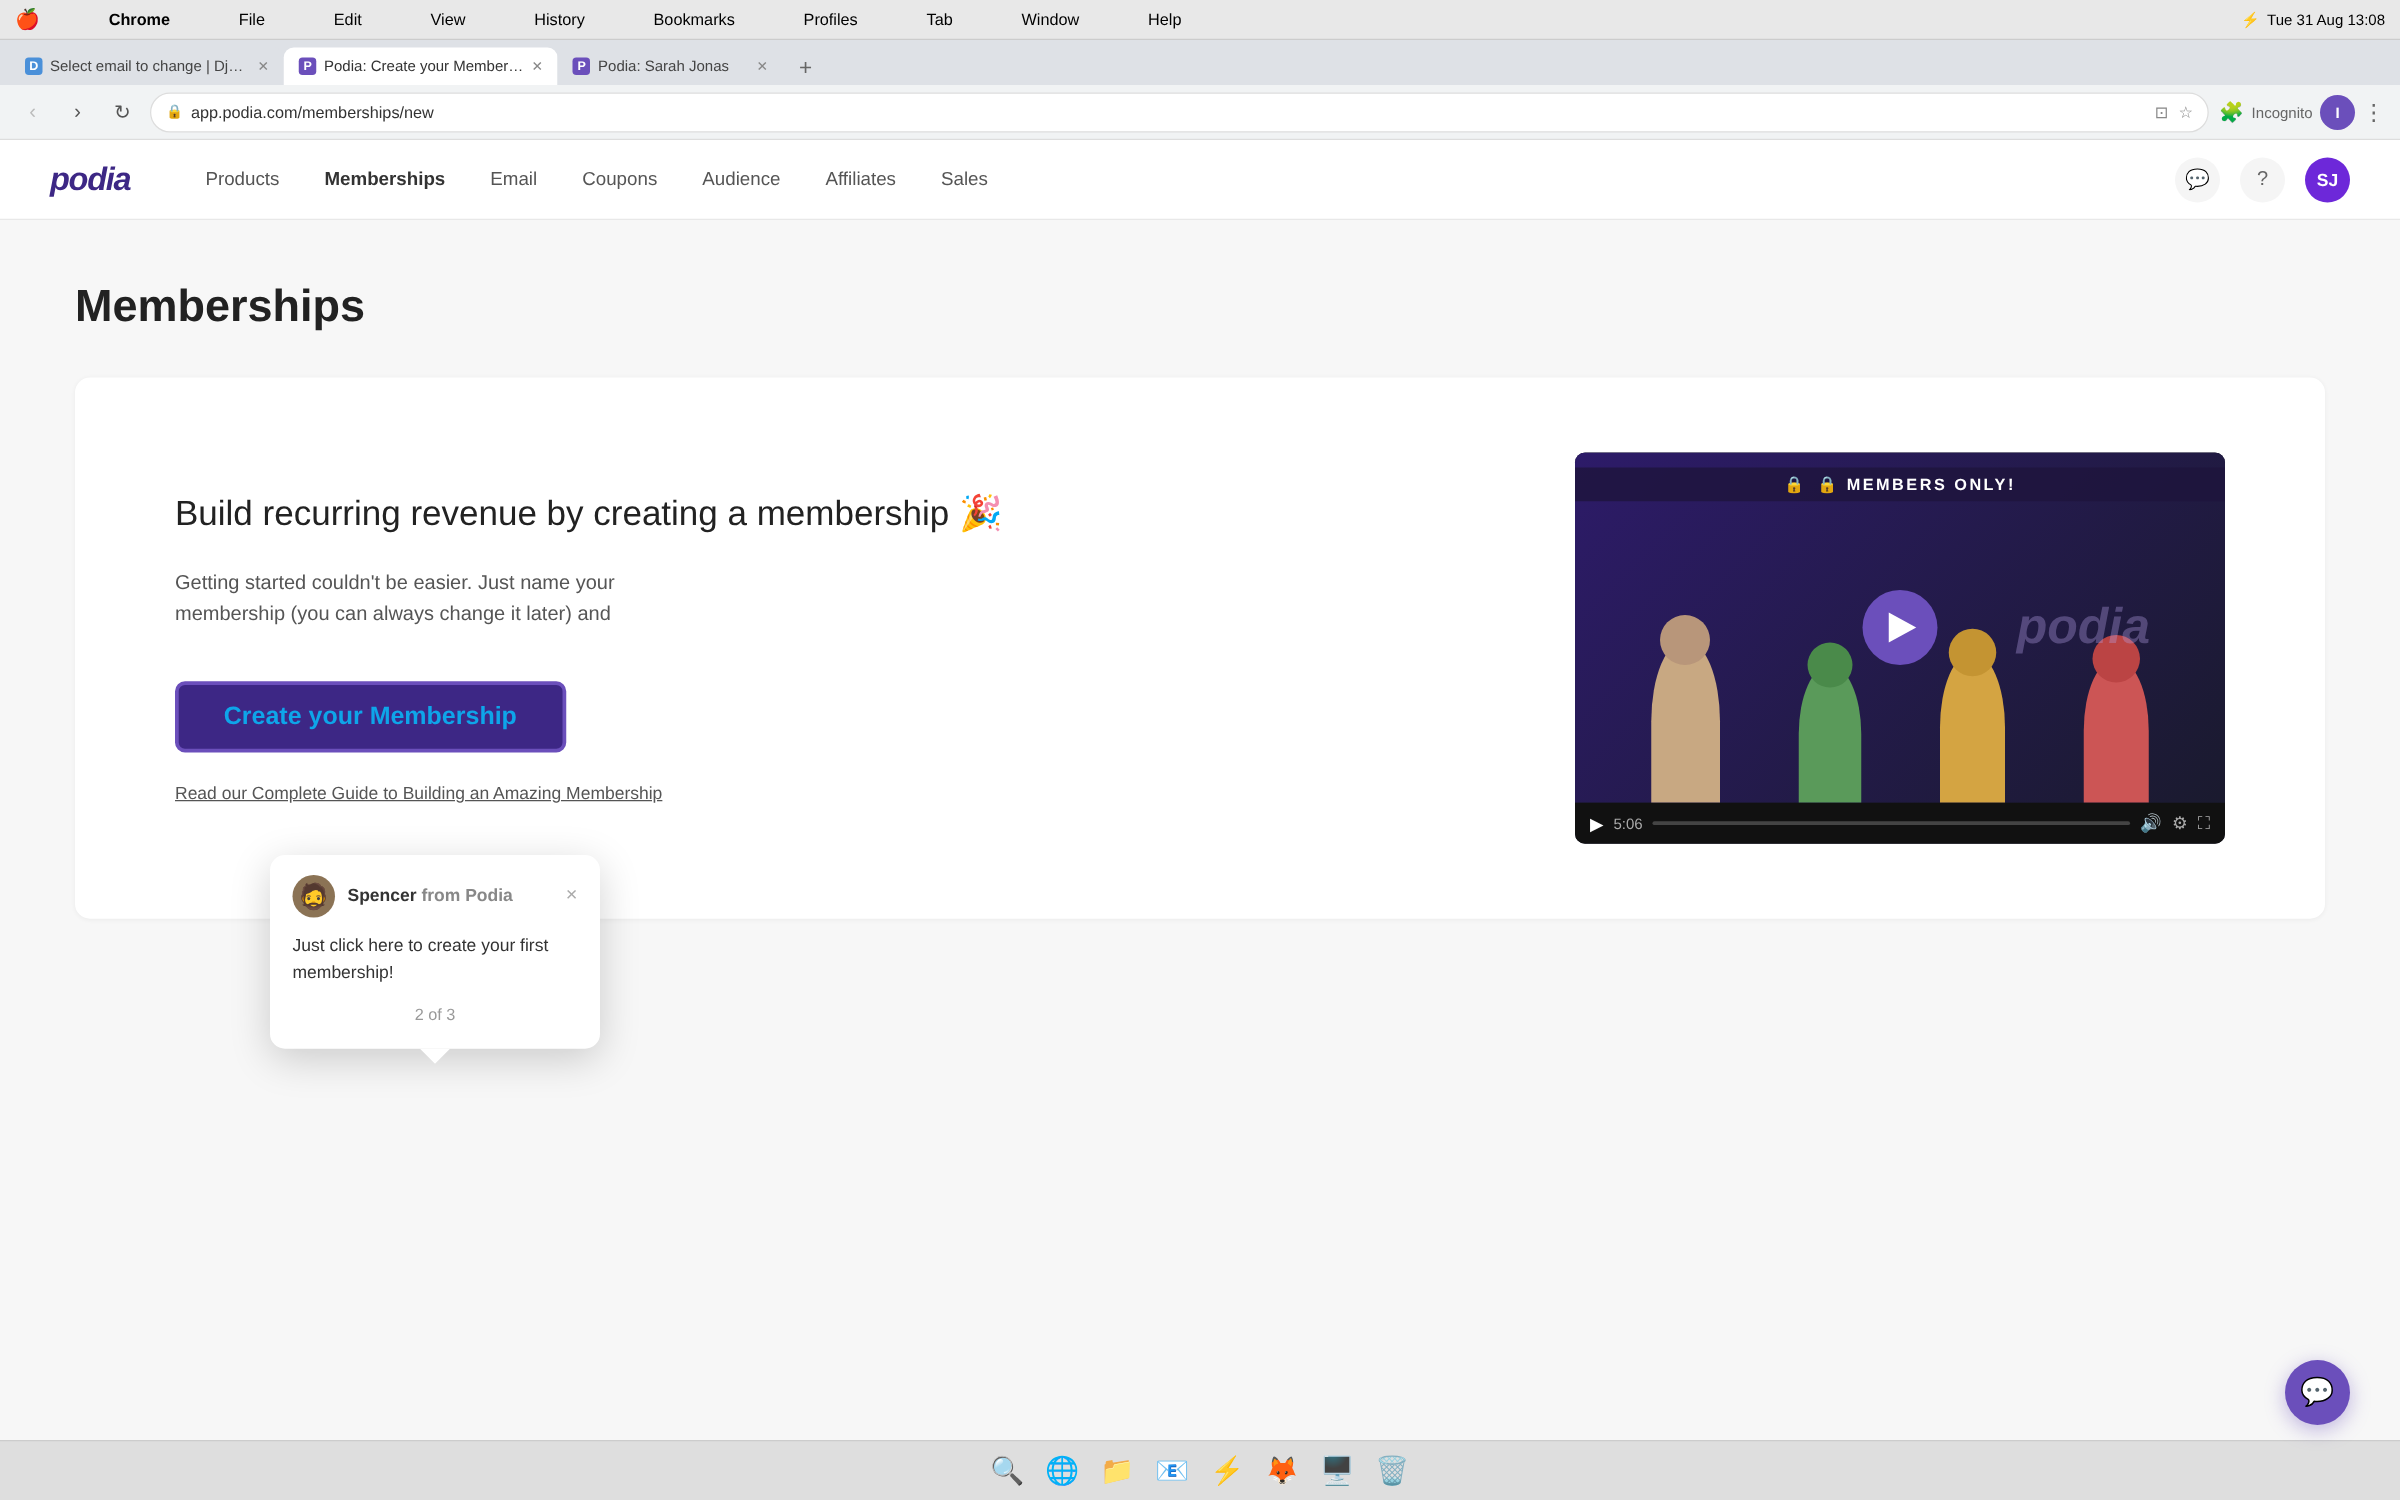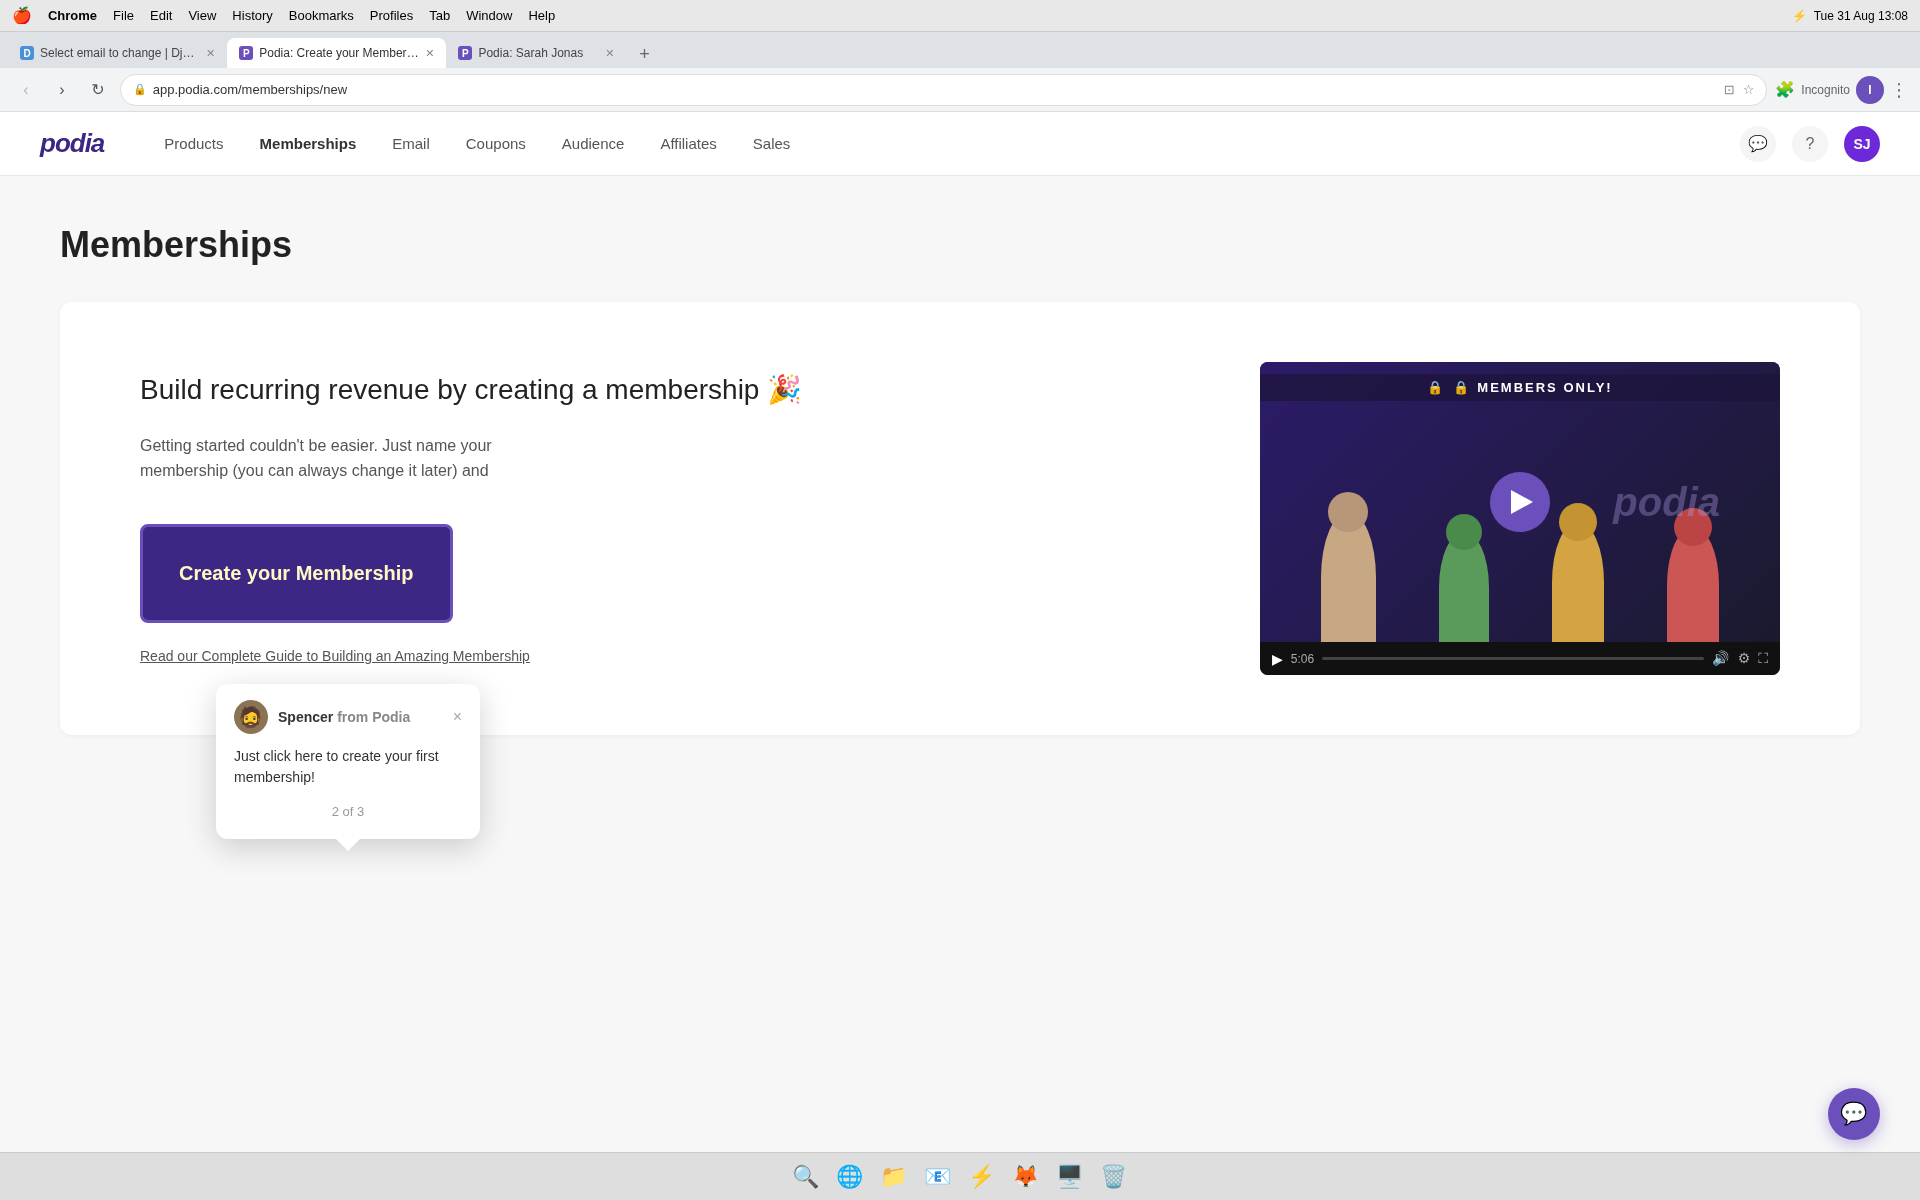--- a/index.html
+++ b/index.html
@@ -11,21 +11,21 @@
       background: #e8e8e8;
       display: flex;
       align-items: center;
       padding: 0 12px;
       border-bottom: 1px solid #ccc;
       justify-content: space-between;
     }
     .macos-bar-left { display: flex; align-items: center; gap: 16px; }
     .macos-bar-right { display: flex; align-items: center; gap: 8px; font-size: 12px; }
     .apple-logo { font-size: 16px; }
-    .menu-item { font-size: 13px; font-weight: 500; color: #000; }
+    .menu-item { font-size: 13px; font-weight: 500; color: #000; margin-left: 39px; }
     .menu-item.bold { font-weight: 700; }
     .status-icons { display: flex; align-items: center; gap: 6px; font-size: 12px; }
 
     
     .browser-tabs {
       height: 36px;
       background: #dee1e6;
       display: flex;
       align-items: flex-end;
       padding: 0 8px;
@@ -135,24 +135,24 @@
       display: flex;
       align-items: center;
       gap: 80px;
       box-shadow: 0 1px 4px rgba(0,0,0,0.05);
     }
     .card-left { flex: 1; }
     .card-heading { font-size: 28px; font-weight: 400; color: #222; line-height: 1.3; margin-bottom: 24px; }
     .card-body { font-size: 16px; color: #555; line-height: 1.6; margin-bottom: 40px; max-width: 440px; }
     .cta-button {
       background: #3d2785;
-      color: #fef9c3;
+      color: #0ea5e9;
       border: 3px solid #6B4FBB;
       border-radius: 8px;
-      padding: 35px 36px;
+      padding: 14px 36px;
       font-size: 20px;
       font-weight: 600;
       cursor: pointer;
       display: inline-block;
       margin-bottom: 24px;
     }
     .guide-link { font-size: 14px; color: #555; text-decoration: underline; cursor: pointer; }
 
     
     .video-container {

